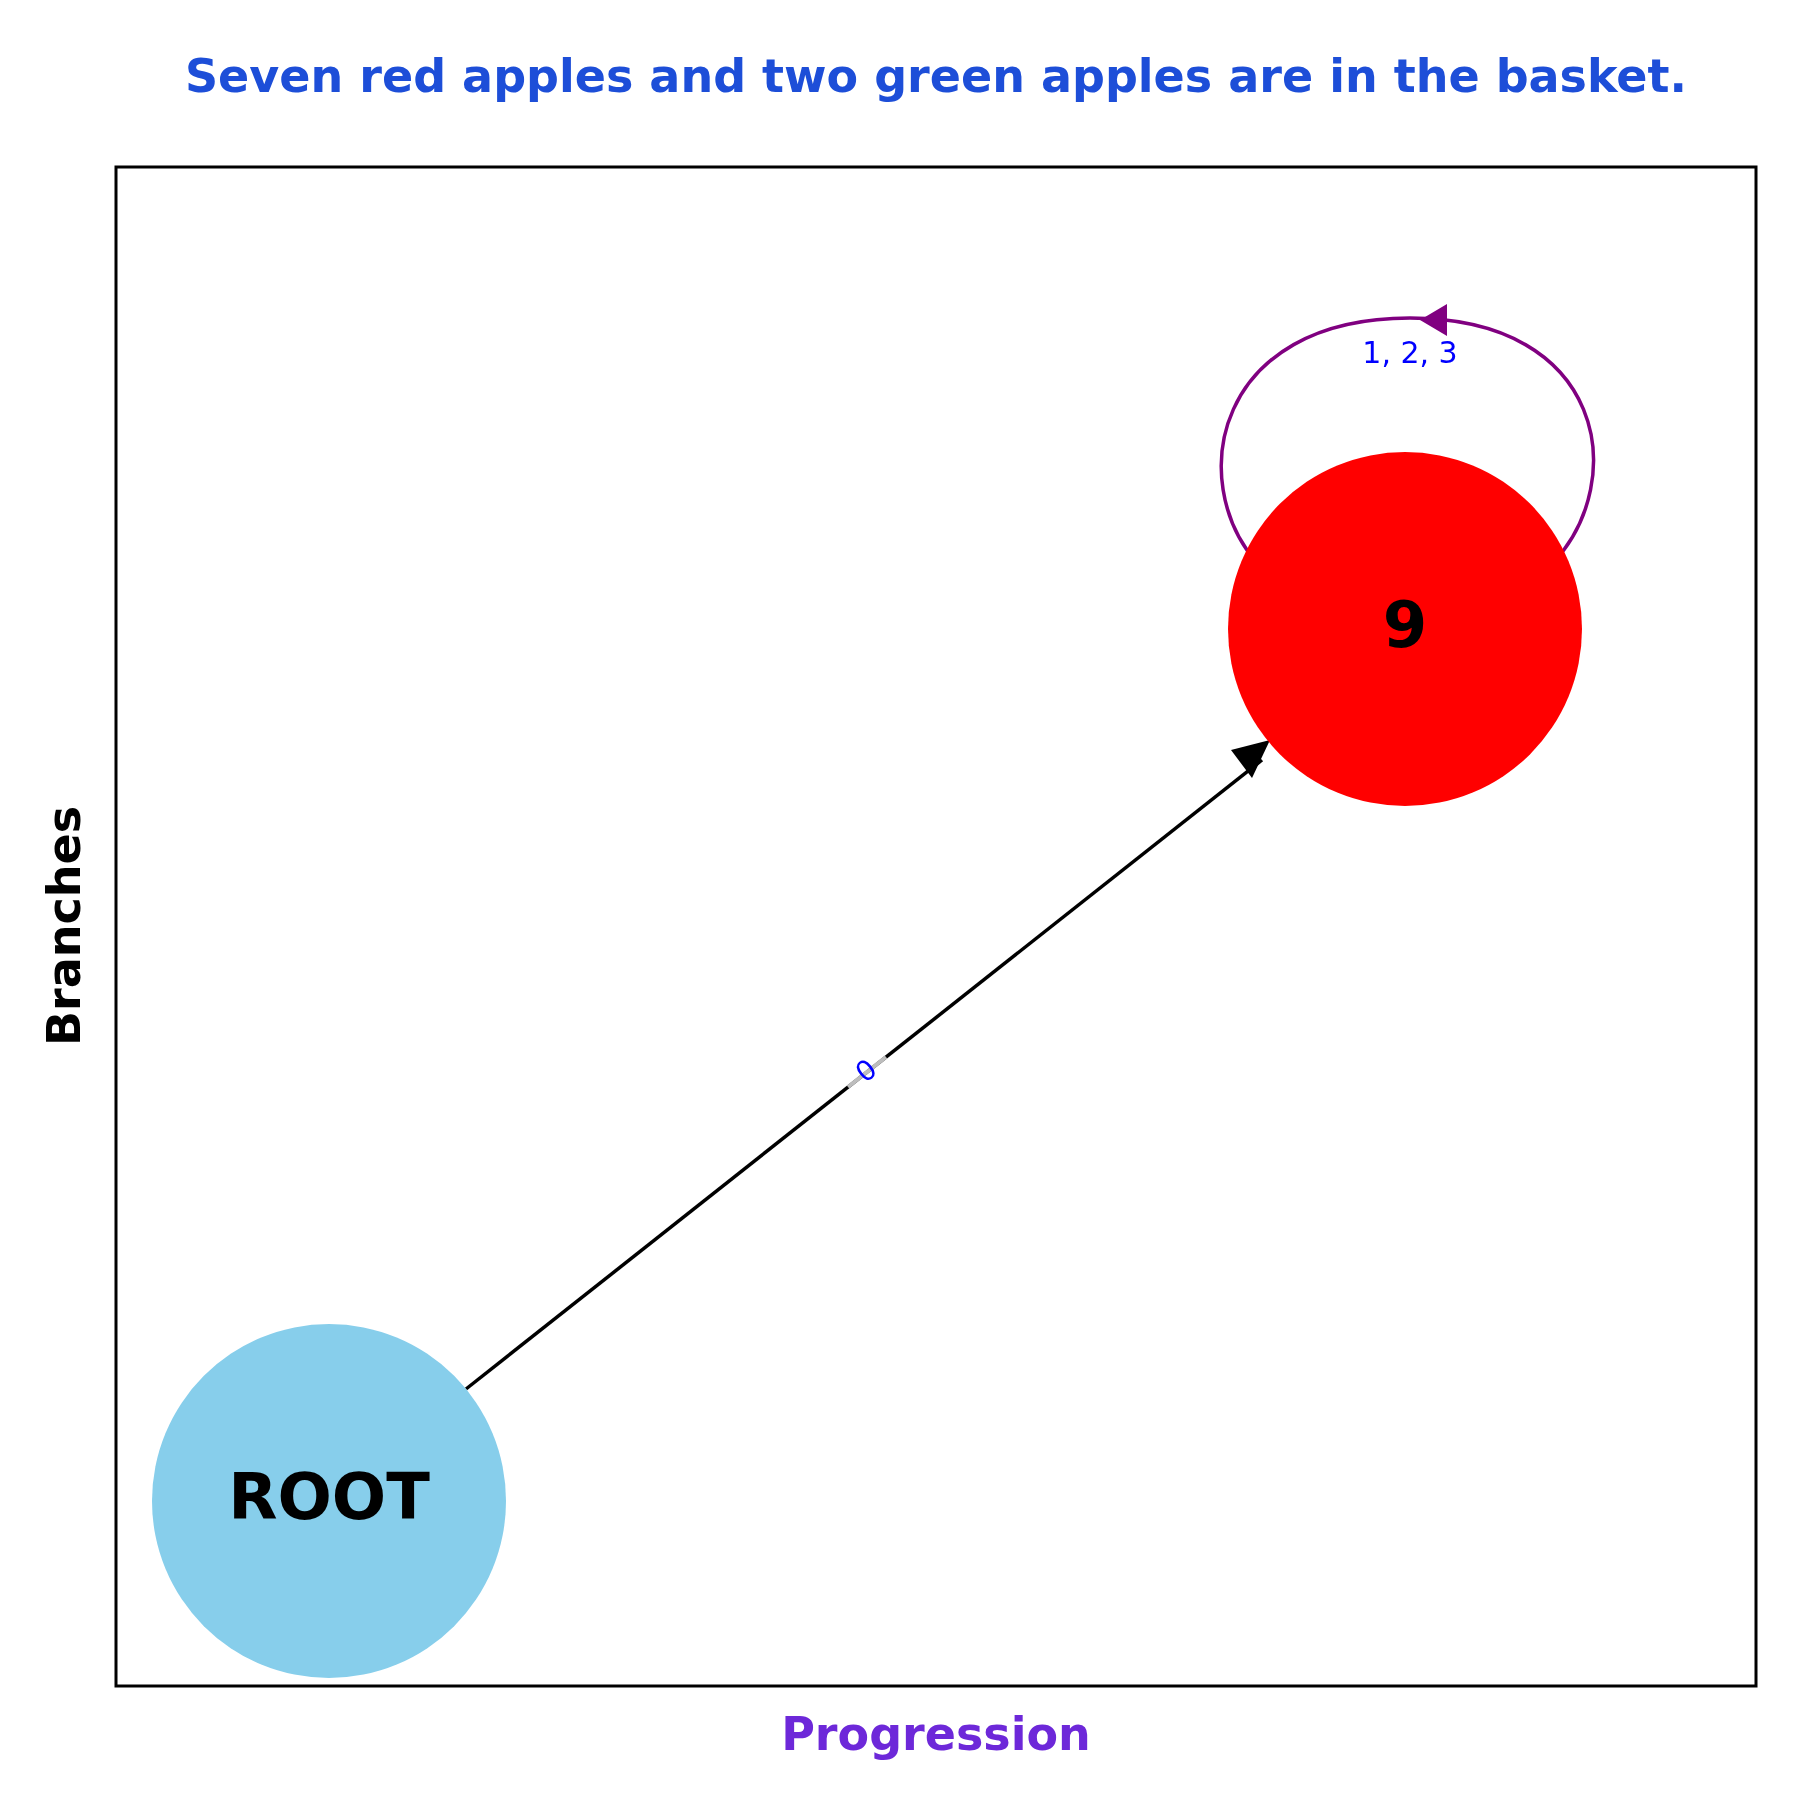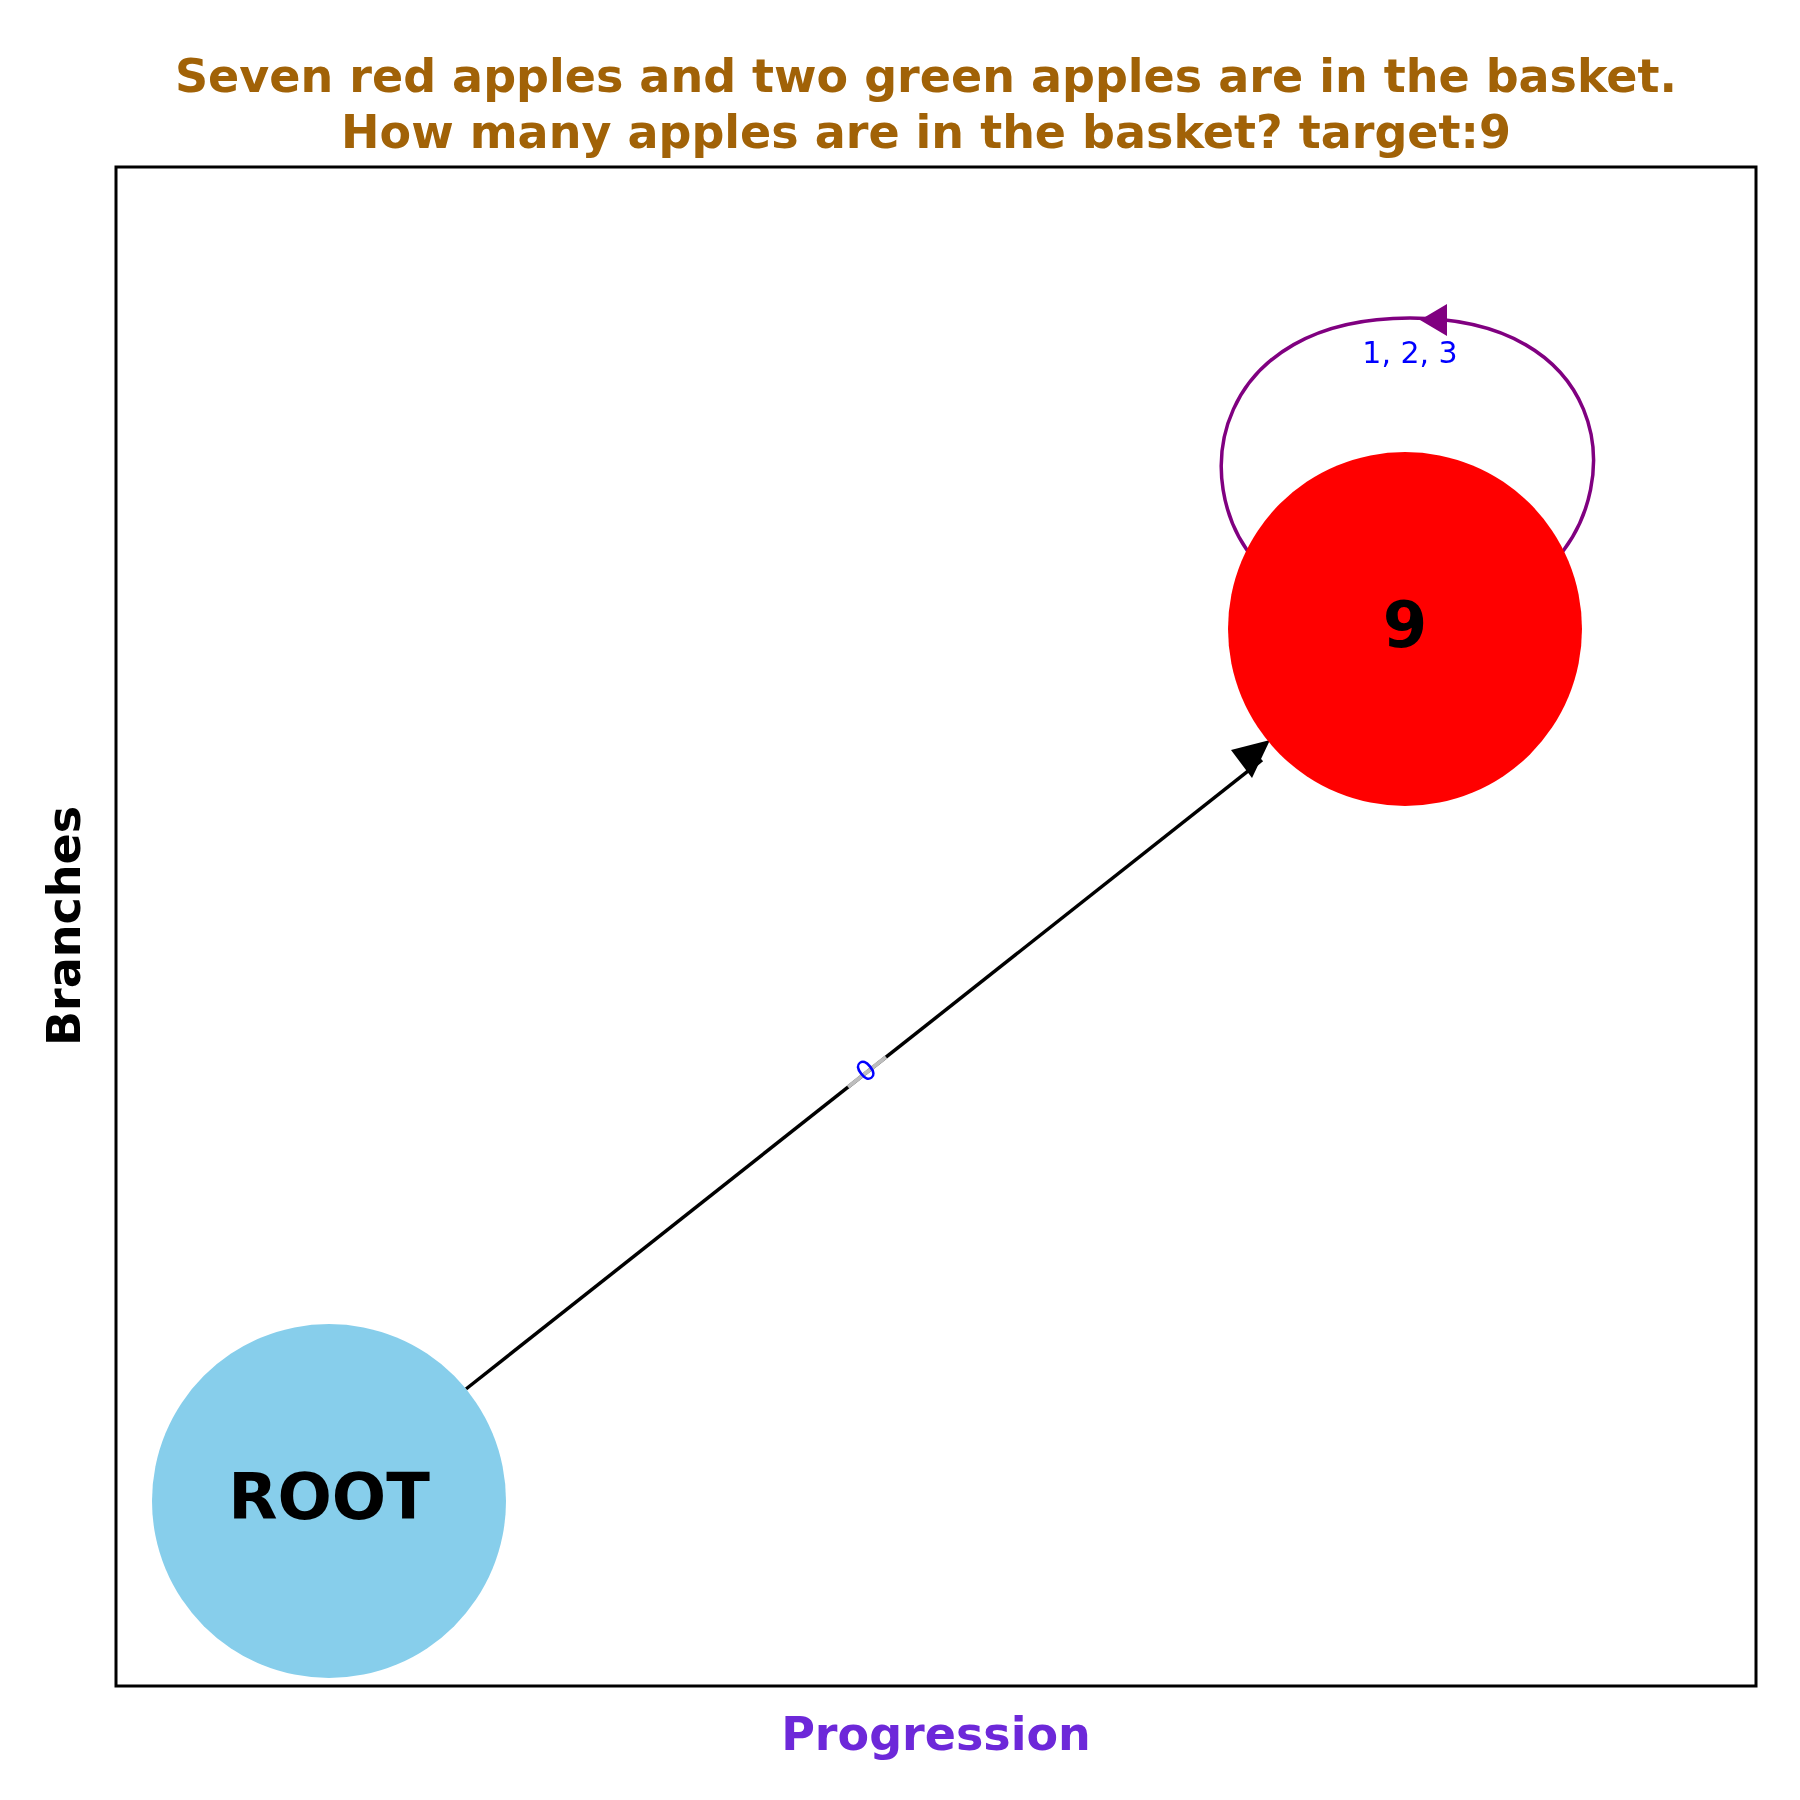--- a/index.html
+++ b/index.html
@@ -1,33 +1,32 @@
 <!DOCTYPE html>
 <html><head>
   <meta charset="utf-8">
   <style>
     html, body { margin: 0; padding: 0; background: #ffffff; }
     body { width: 1800px; height: 1800px; position: relative; overflow: hidden;
            font-family: "DejaVu Sans", sans-serif; }
-    .title { position: absolute; left: 106px; width: 1640px; top: 48px; text-align: center;
-             font-weight: bold; font-size: 46px; line-height: 56px; color: #a16207;
+    .title { position: absolute; left: 116px; width: 1640px; top: 48px; text-align: center;
+             font-weight: bold; font-size: 46px; line-height: 56px; color: #1d4ed8;
              font-family: "DejaVu Sans", sans-serif; }
     .title div { white-space: nowrap; }
     .xlabel { position: absolute; left: 116px; width: 1640px; top: 1706px; text-align: center;
               font-weight: bold; font-size: 46px; line-height: 56px; color: #6d28d9; }
     .ylabel { position: absolute; left: 64px; top: 926px; transform: translate(-50%, -50%) rotate(-90deg);
               font-weight: bold; font-size: 46px; line-height: 56px; color: #000; white-space: nowrap; }
     svg.canvas { position: absolute; left: 0; top: 0; }
   </style>
 </head>
 <body>
 
 <div class="title">
   <div>Seven red apples and two green apples are in the basket.</div>
-  <div>How many apples are in the basket? target:9</div>
 </div>
 
 <svg class="canvas" width="1800" height="1800" viewBox="0 0 1800 1800" xmlns="http://www.w3.org/2000/svg">
   <defs>
     <marker id="arrow-black" viewBox="0 0 10 10" refX="9" refY="5" markerWidth="10" markerHeight="10" markerUnits="userSpaceOnUse" orient="auto">
       <path d="M0,0 L10,5 L0,10 z" fill="#000"></path>
     </marker>
   </defs>
 
   <rect x="116" y="167" width="1640" height="1519" fill="none" stroke="#000" stroke-width="3"></rect>

